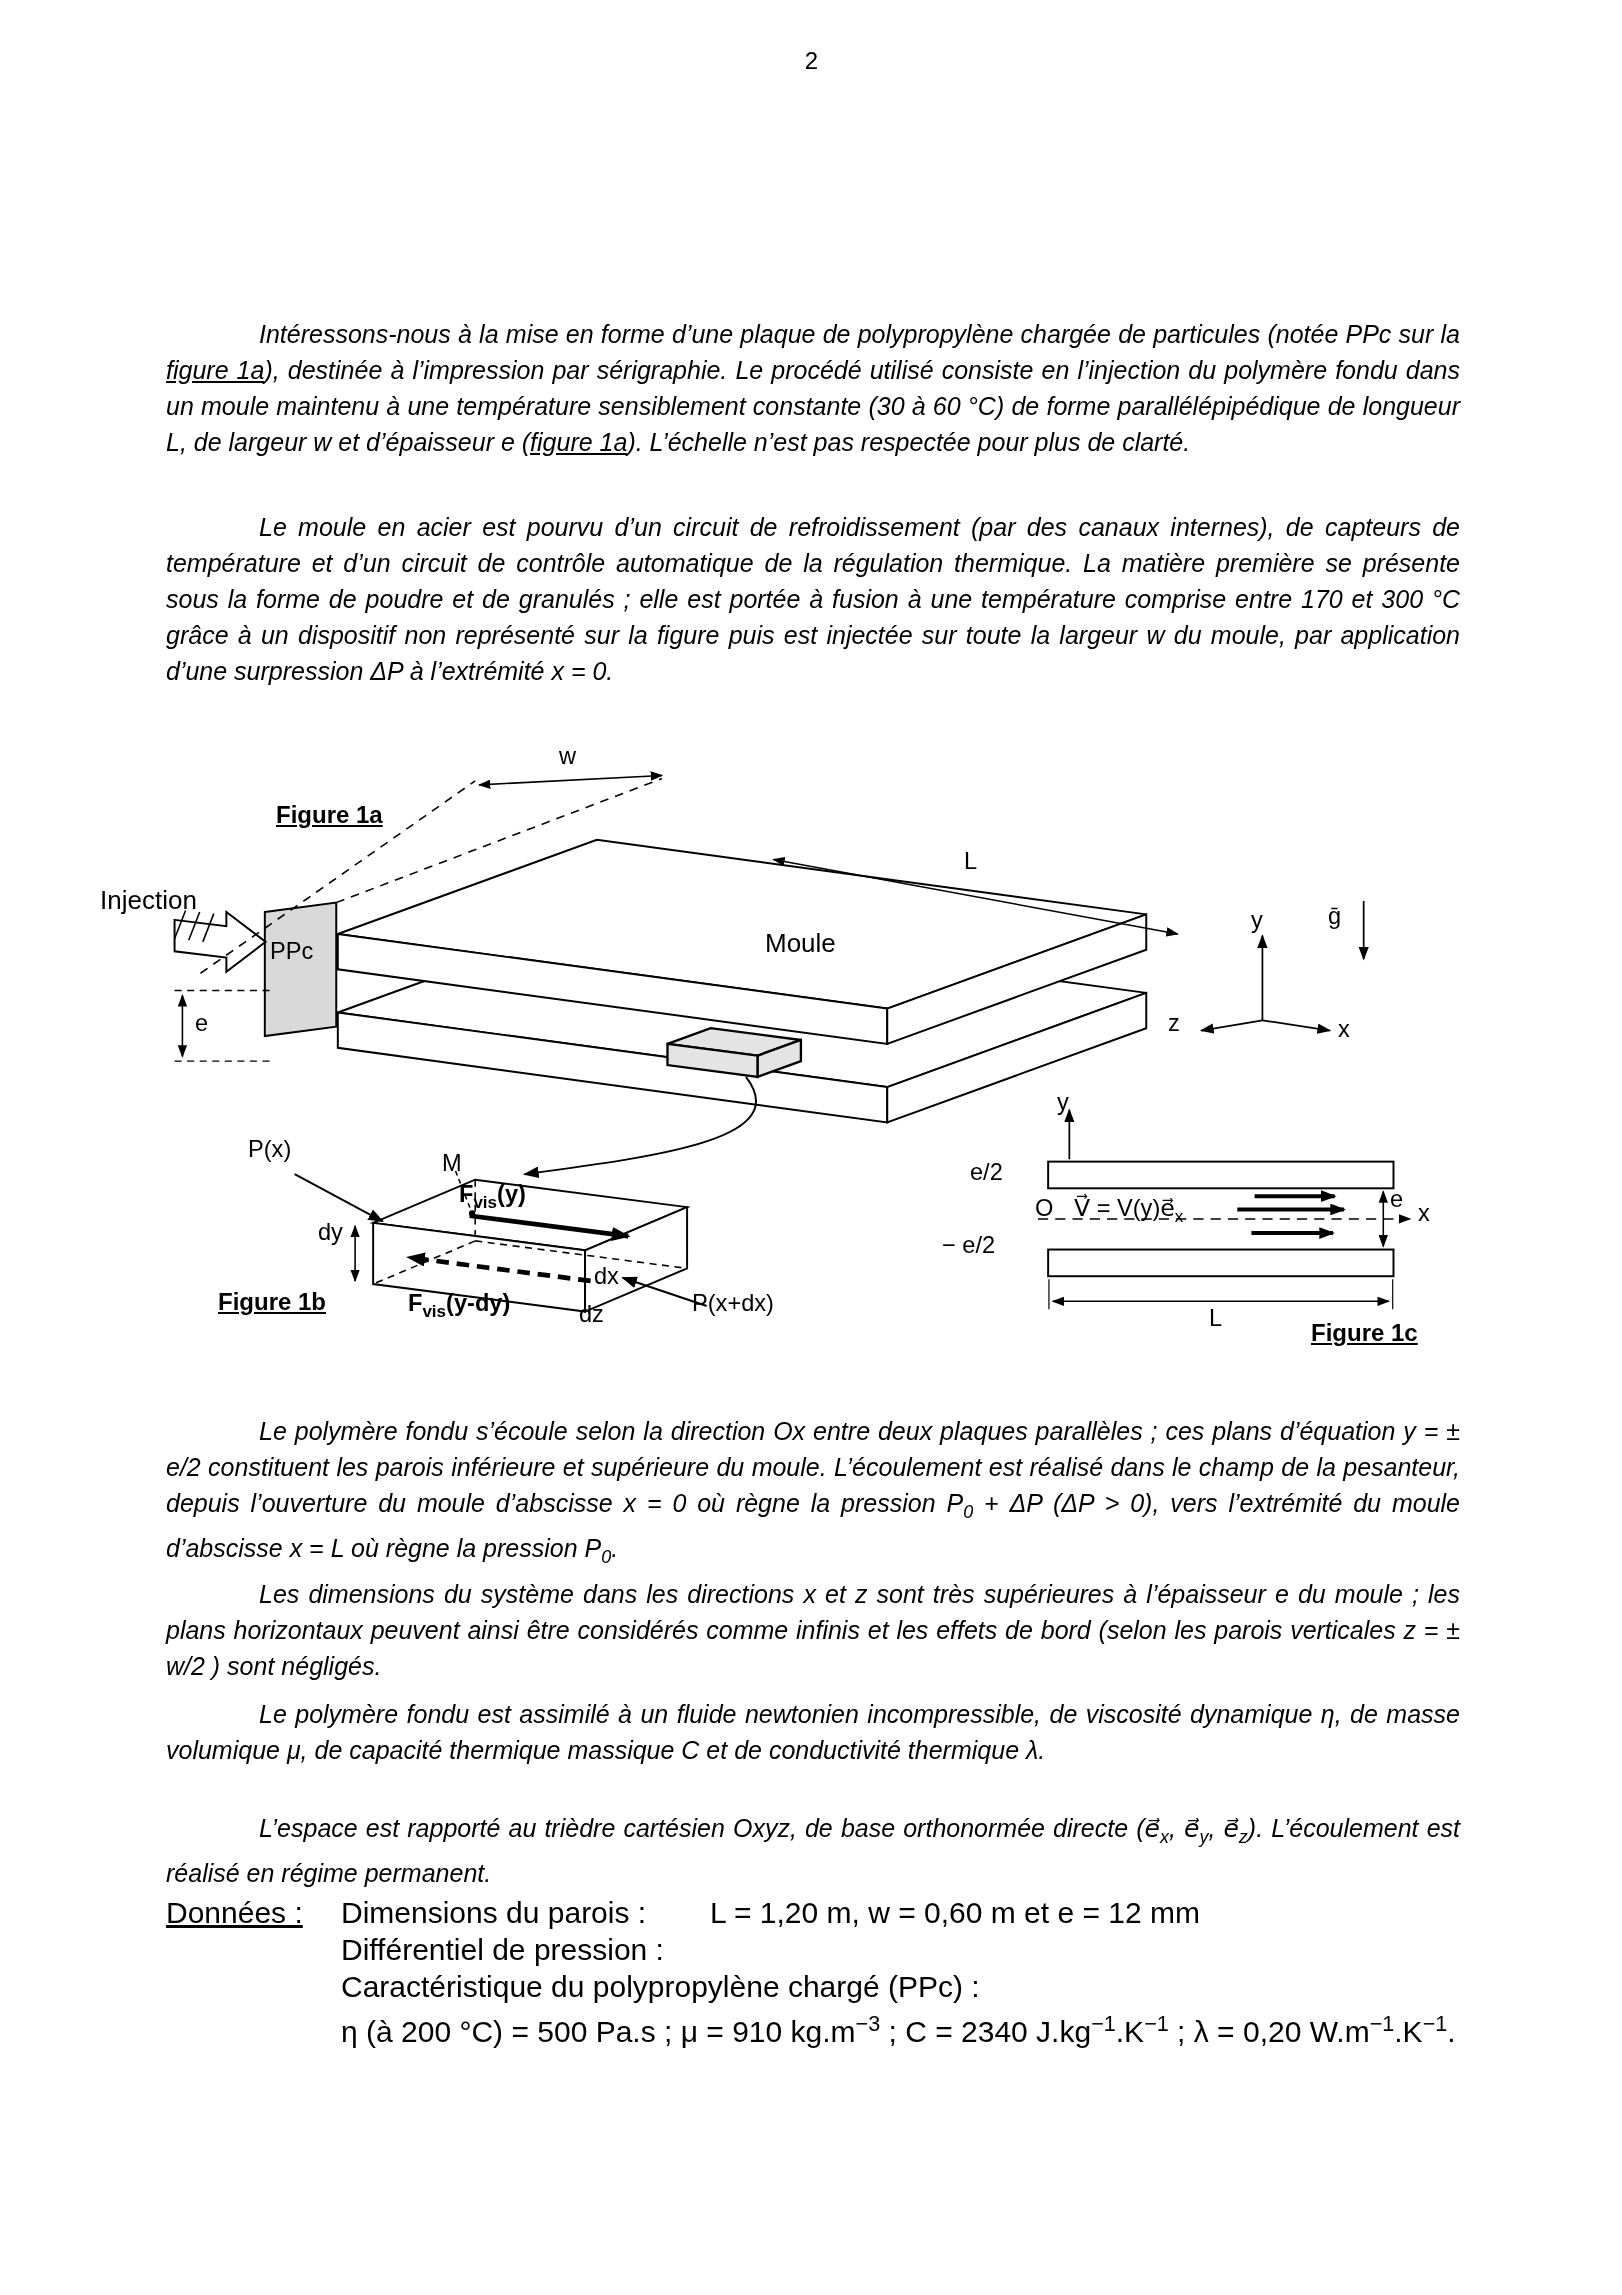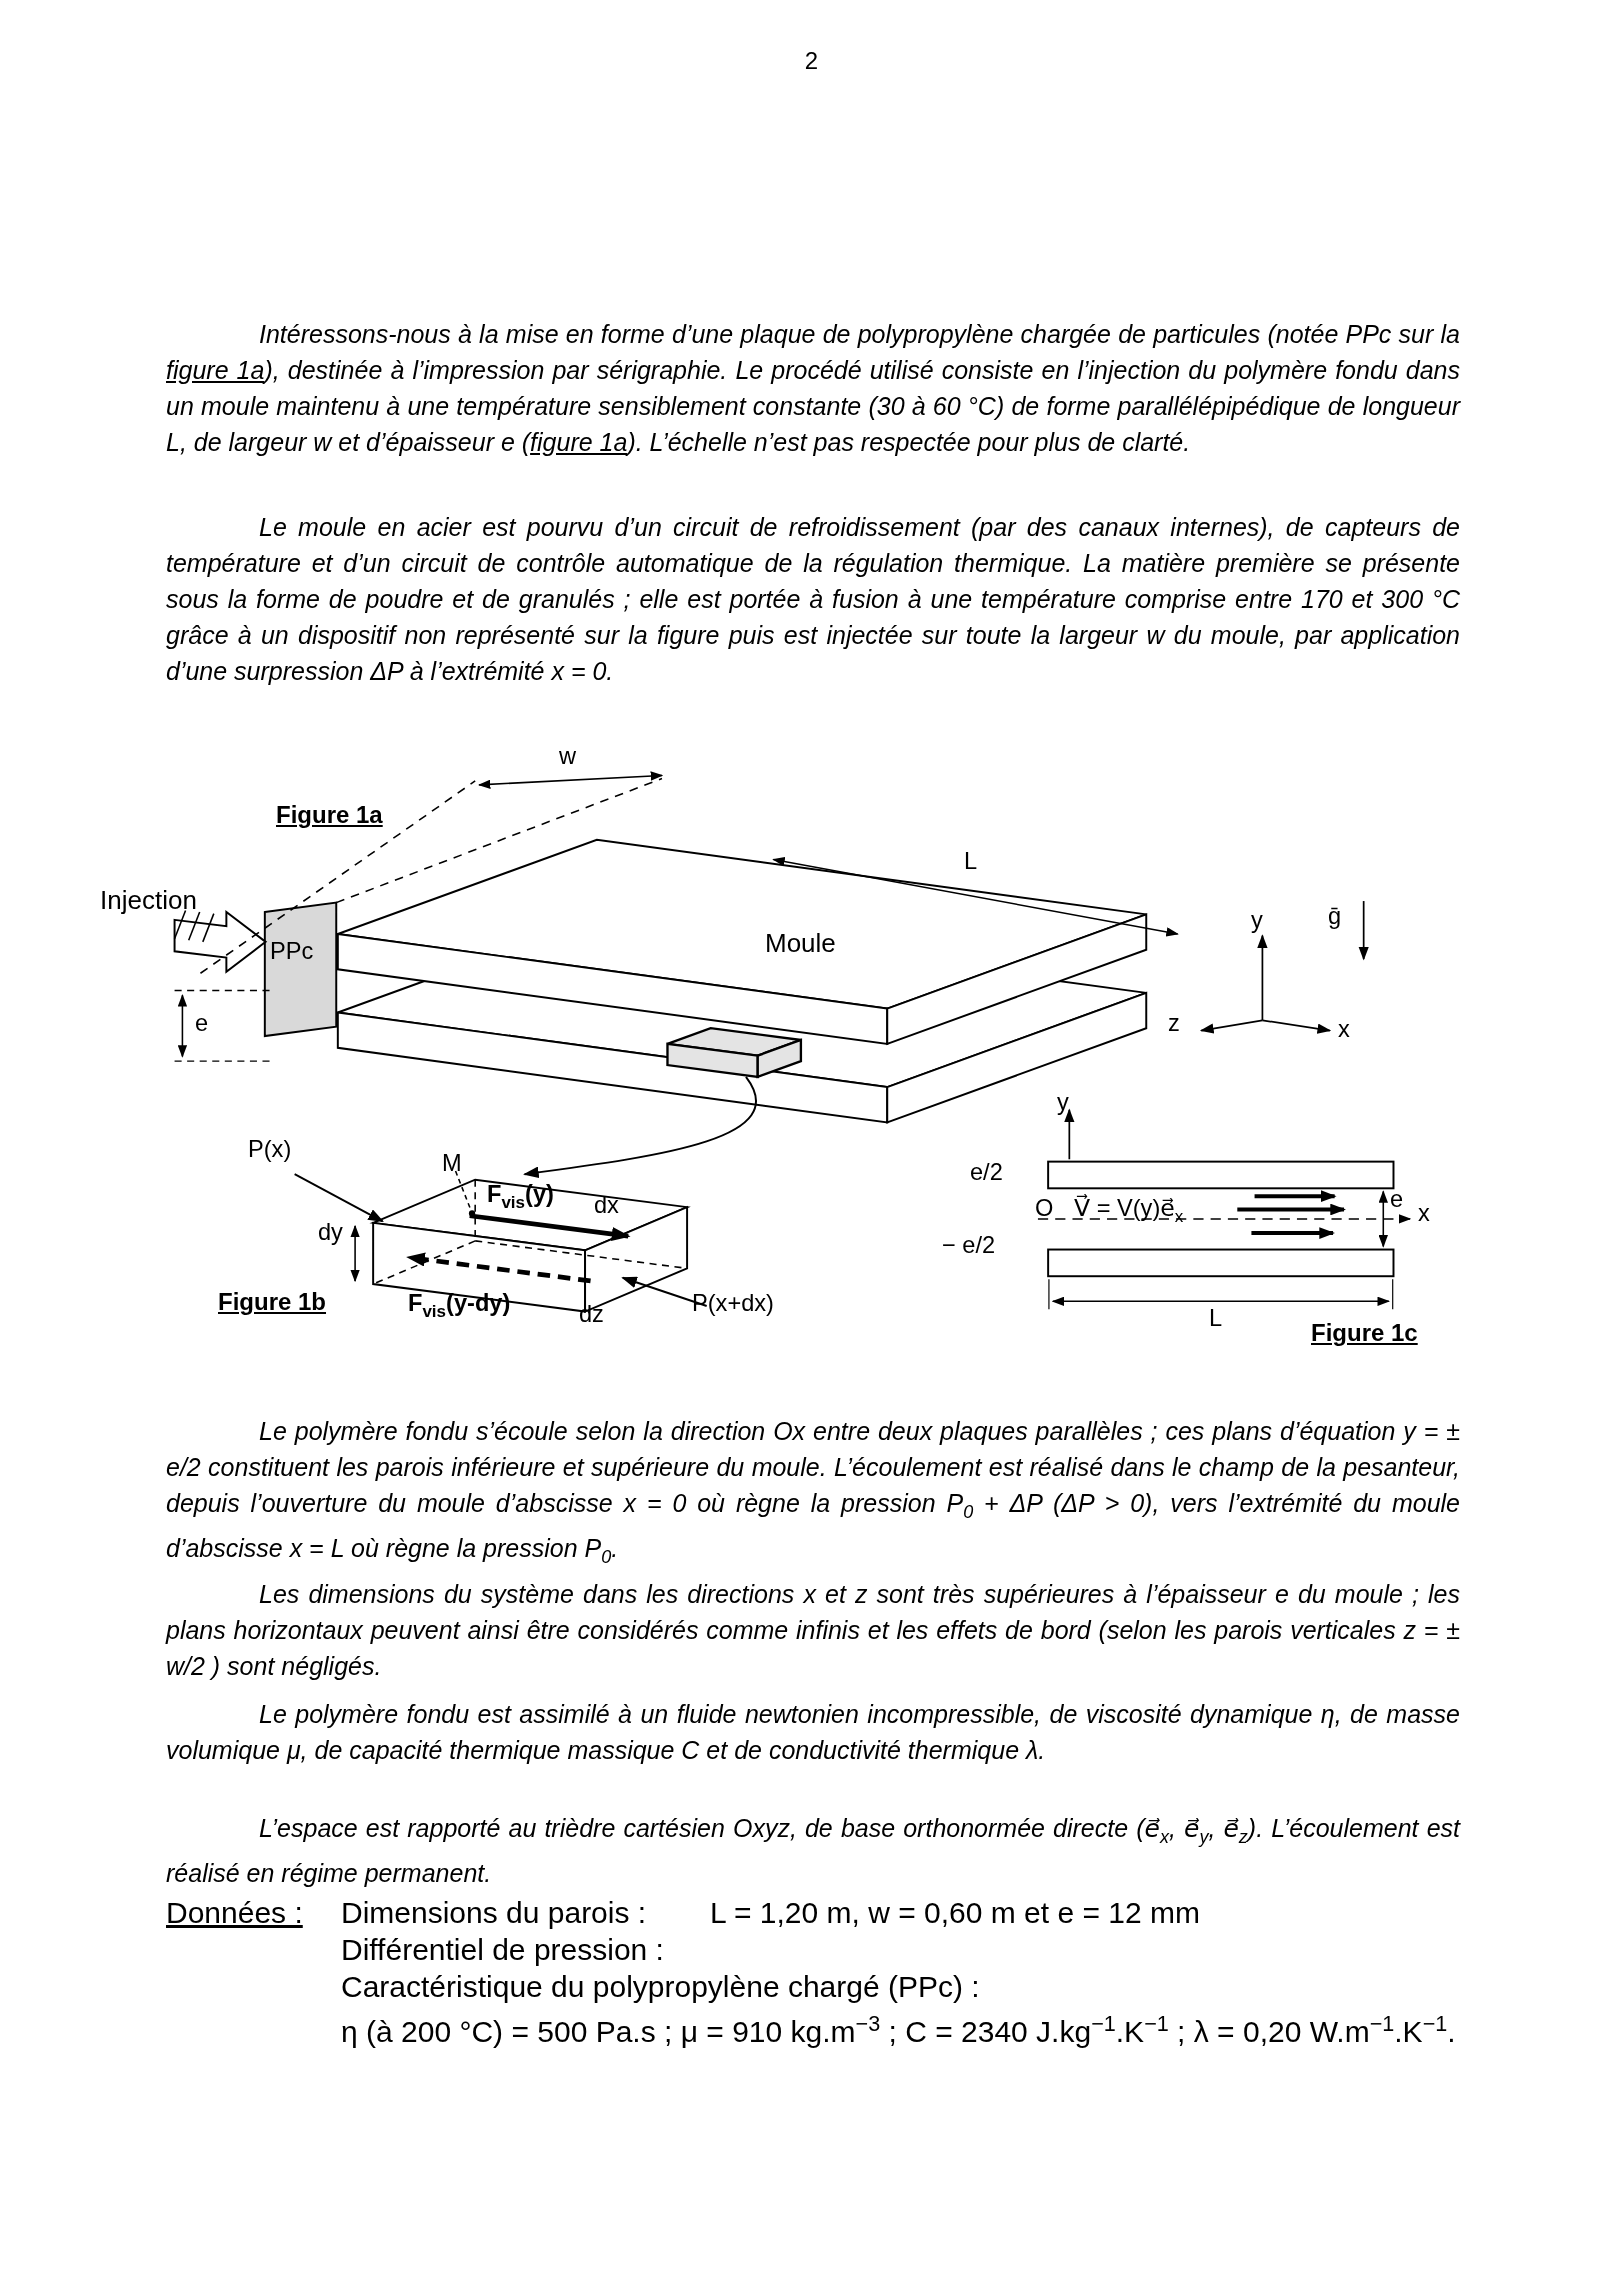--- a/index.html
+++ b/index.html
@@ -143,22 +143,22 @@
   <span class="flabel big" style="left:765px;top:929px">Moule</span>
   <span class="flabel" style="left:270px;top:939px">PPc</span>
   <span class="flabel" style="left:195px;top:1011px">e</span>
   <span class="flabel" style="left:1251px;top:908px">y</span>
   <span class="flabel" style="left:1328px;top:904px">ḡ</span>
   <span class="flabel" style="left:1168px;top:1011px">z</span>
   <span class="flabel" style="left:1338px;top:1017px">x</span>
 
   <span class="flabel" style="left:248px;top:1137px">P(x)</span>
   <span class="flabel" style="left:442px;top:1151px">M</span>
-  <span class="flabel fbold" style="left:487px;top:1182px">F<span class="sb">vis</span>(y)</span>
-  <span class="flabel" style="left:594px;top:1193px">dx</span>
+  <span class="flabel fbold" style="left:459px;top:1182px">F<span class="sb">vis</span>(y)</span>
+  <span class="flabel" style="left:594px;top:1264px">dx</span>
   <span class="flabel" style="left:318px;top:1220px">dy</span>
   <span class="flabel fbold" style="left:408px;top:1291px">F<span class="sb">vis</span>(y-dy)</span>
   <span class="flabel" style="left:579px;top:1302px">dz</span>
   <span class="flabel" style="left:692px;top:1291px">P(x+dx)</span>
   <span class="flabel fcap" style="left:218px;top:1289px">Figure 1b</span>
 
   <span class="flabel" style="left:1057px;top:1090px">y</span>
   <span class="flabel" style="left:970px;top:1160px">e/2</span>
   <span class="flabel" style="left:942px;top:1233px">− e/2</span>
   <span class="flabel" style="left:1035px;top:1196px">O</span>

